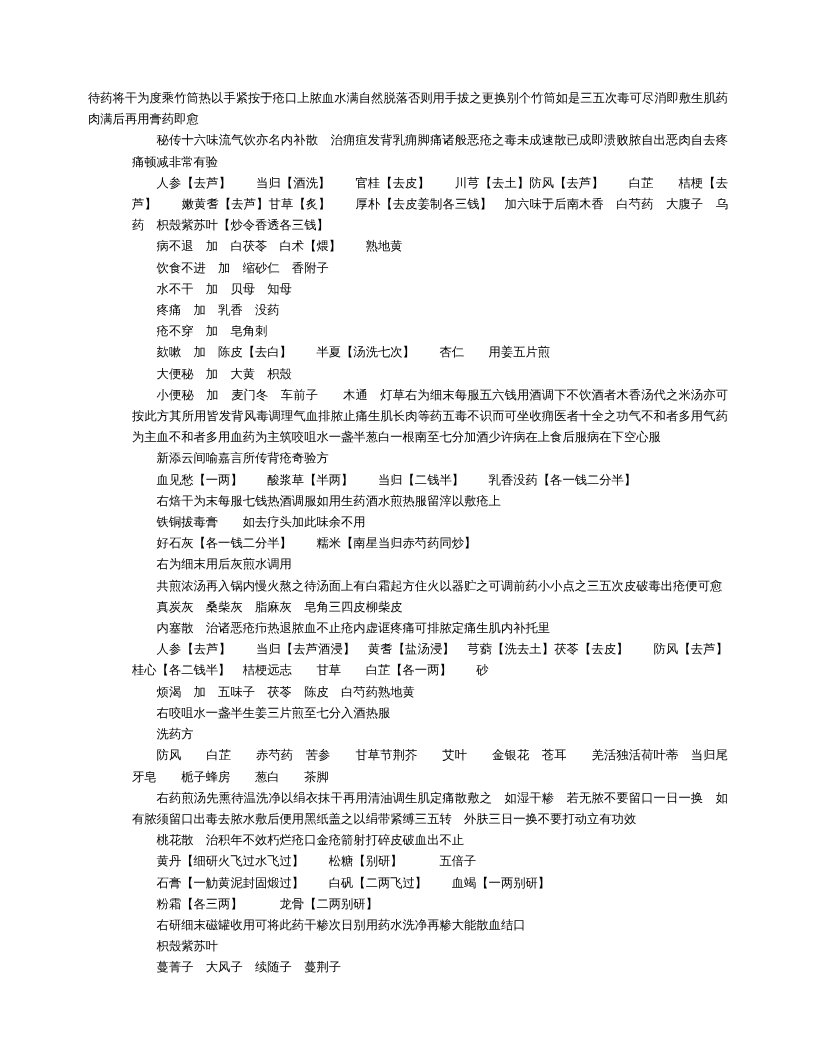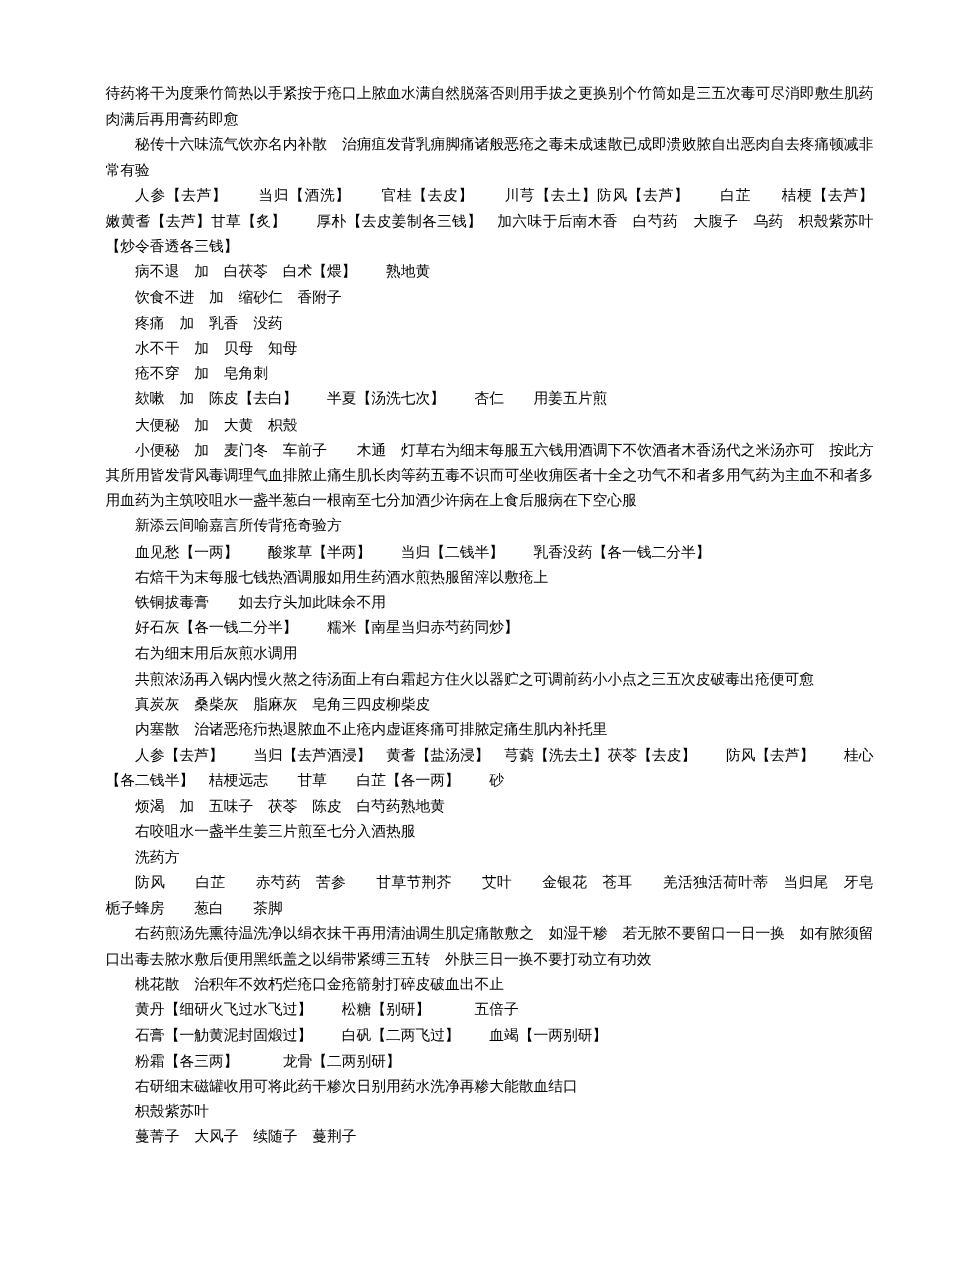--- a/index.html
+++ b/index.html
@@ -11,49 +11,50 @@
     width: 816px;
     height: 1056px;
     font-family: "DejaVu Sans", sans-serif;
     color: #000000;
   }
   #page {
     position: relative;
     width: 816px;
     height: 1056px;
     box-sizing: border-box;
-    padding: 68px 88px 80px 88px;
+    padding: 88px 88px 80px 88px;
     background: #ffffff;
   }
   .doc-body {
     font-size: 12.3px;
     line-height: 21.2px;
     letter-spacing: 0px;
     text-align: justify;
   }
   .line {
     white-space: pre-wrap;
     word-break: break-all;
   }
   .indent {
     text-indent: 2em;
+    margin-left: 44px;
   }
 </style>
 </head>
 <body>
 
 <div id="page">
   <div class="doc-body">
     <div class="line">待药将干为度乘竹筒热以手紧按于疮口上脓血水满自然脱落否则用手拔之更换别个竹筒如是三五次毒可尽消即敷生肌药肉满后再用膏药即愈</div>
     <div class="line indent">秘传十六味流气饮亦名内补散　治痈疽发背乳痈脚痛诸般恶疮之毒未成速散已成即溃败脓自出恶肉自去疼痛顿减非常有验</div>
     <div class="line indent">人参【去芦】　　当归【酒洗】　　官桂【去皮】　　川芎【去土】防风【去芦】　　白芷　　桔梗【去芦】　　嫩黄耆【去芦】甘草【炙】　　厚朴【去皮姜制各三钱】　加六味于后南木香　白芍药　大腹子　乌药　枳殼紫苏叶【炒令香透各三钱】</div>
     <div class="line indent">病不退　加　白茯苓　白术【煨】　　熟地黄</div>
     <div class="line indent">饮食不进　加　缩砂仁　香附子</div>
+    <div class="line indent">水不干　加　贝母　知母</div>
     <div class="line indent">疼痛　加　乳香　没药</div>
-    <div class="line indent">水不干　加　贝母　知母</div>
     <div class="line indent">疮不穿　加　皂角刺</div>
     <div class="line indent">欬嗽　加　陈皮【去白】　　半夏【汤洗七次】　　杏仁　　用姜五片煎</div>
     <div class="line indent">大便秘　加　大黄　枳殼</div>
     <div class="line indent">小便秘　加　麦门冬　车前子　　木通　灯草右为细末每服五六钱用酒调下不饮酒者木香汤代之米汤亦可　按此方其所用皆发背风毒调理气血排脓止痛生肌长肉等药五毒不识而可坐收痈医者十全之功气不和者多用气药为主血不和者多用血药为主筑咬咀水一盏半葱白一根南至七分加酒少许病在上食后服病在下空心服</div>
     <div class="line indent">新添云间喻嘉言所传背疮奇验方</div>
     <div class="line indent">血见愁【一两】　　酸浆草【半两】　　当归【二钱半】　　乳香没药【各一钱二分半】</div>
     <div class="line indent">右焙干为末每服七钱热酒调服如用生药酒水煎热服留滓以敷疮上</div>
     <div class="line indent">铁铜拔毒膏　　如去疗头加此味余不用</div>
     <div class="line indent">好石灰【各一钱二分半】　　糯米【南星当归赤芍药同炒】</div>
     <div class="line indent">右为细末用后灰煎水调用</div>

